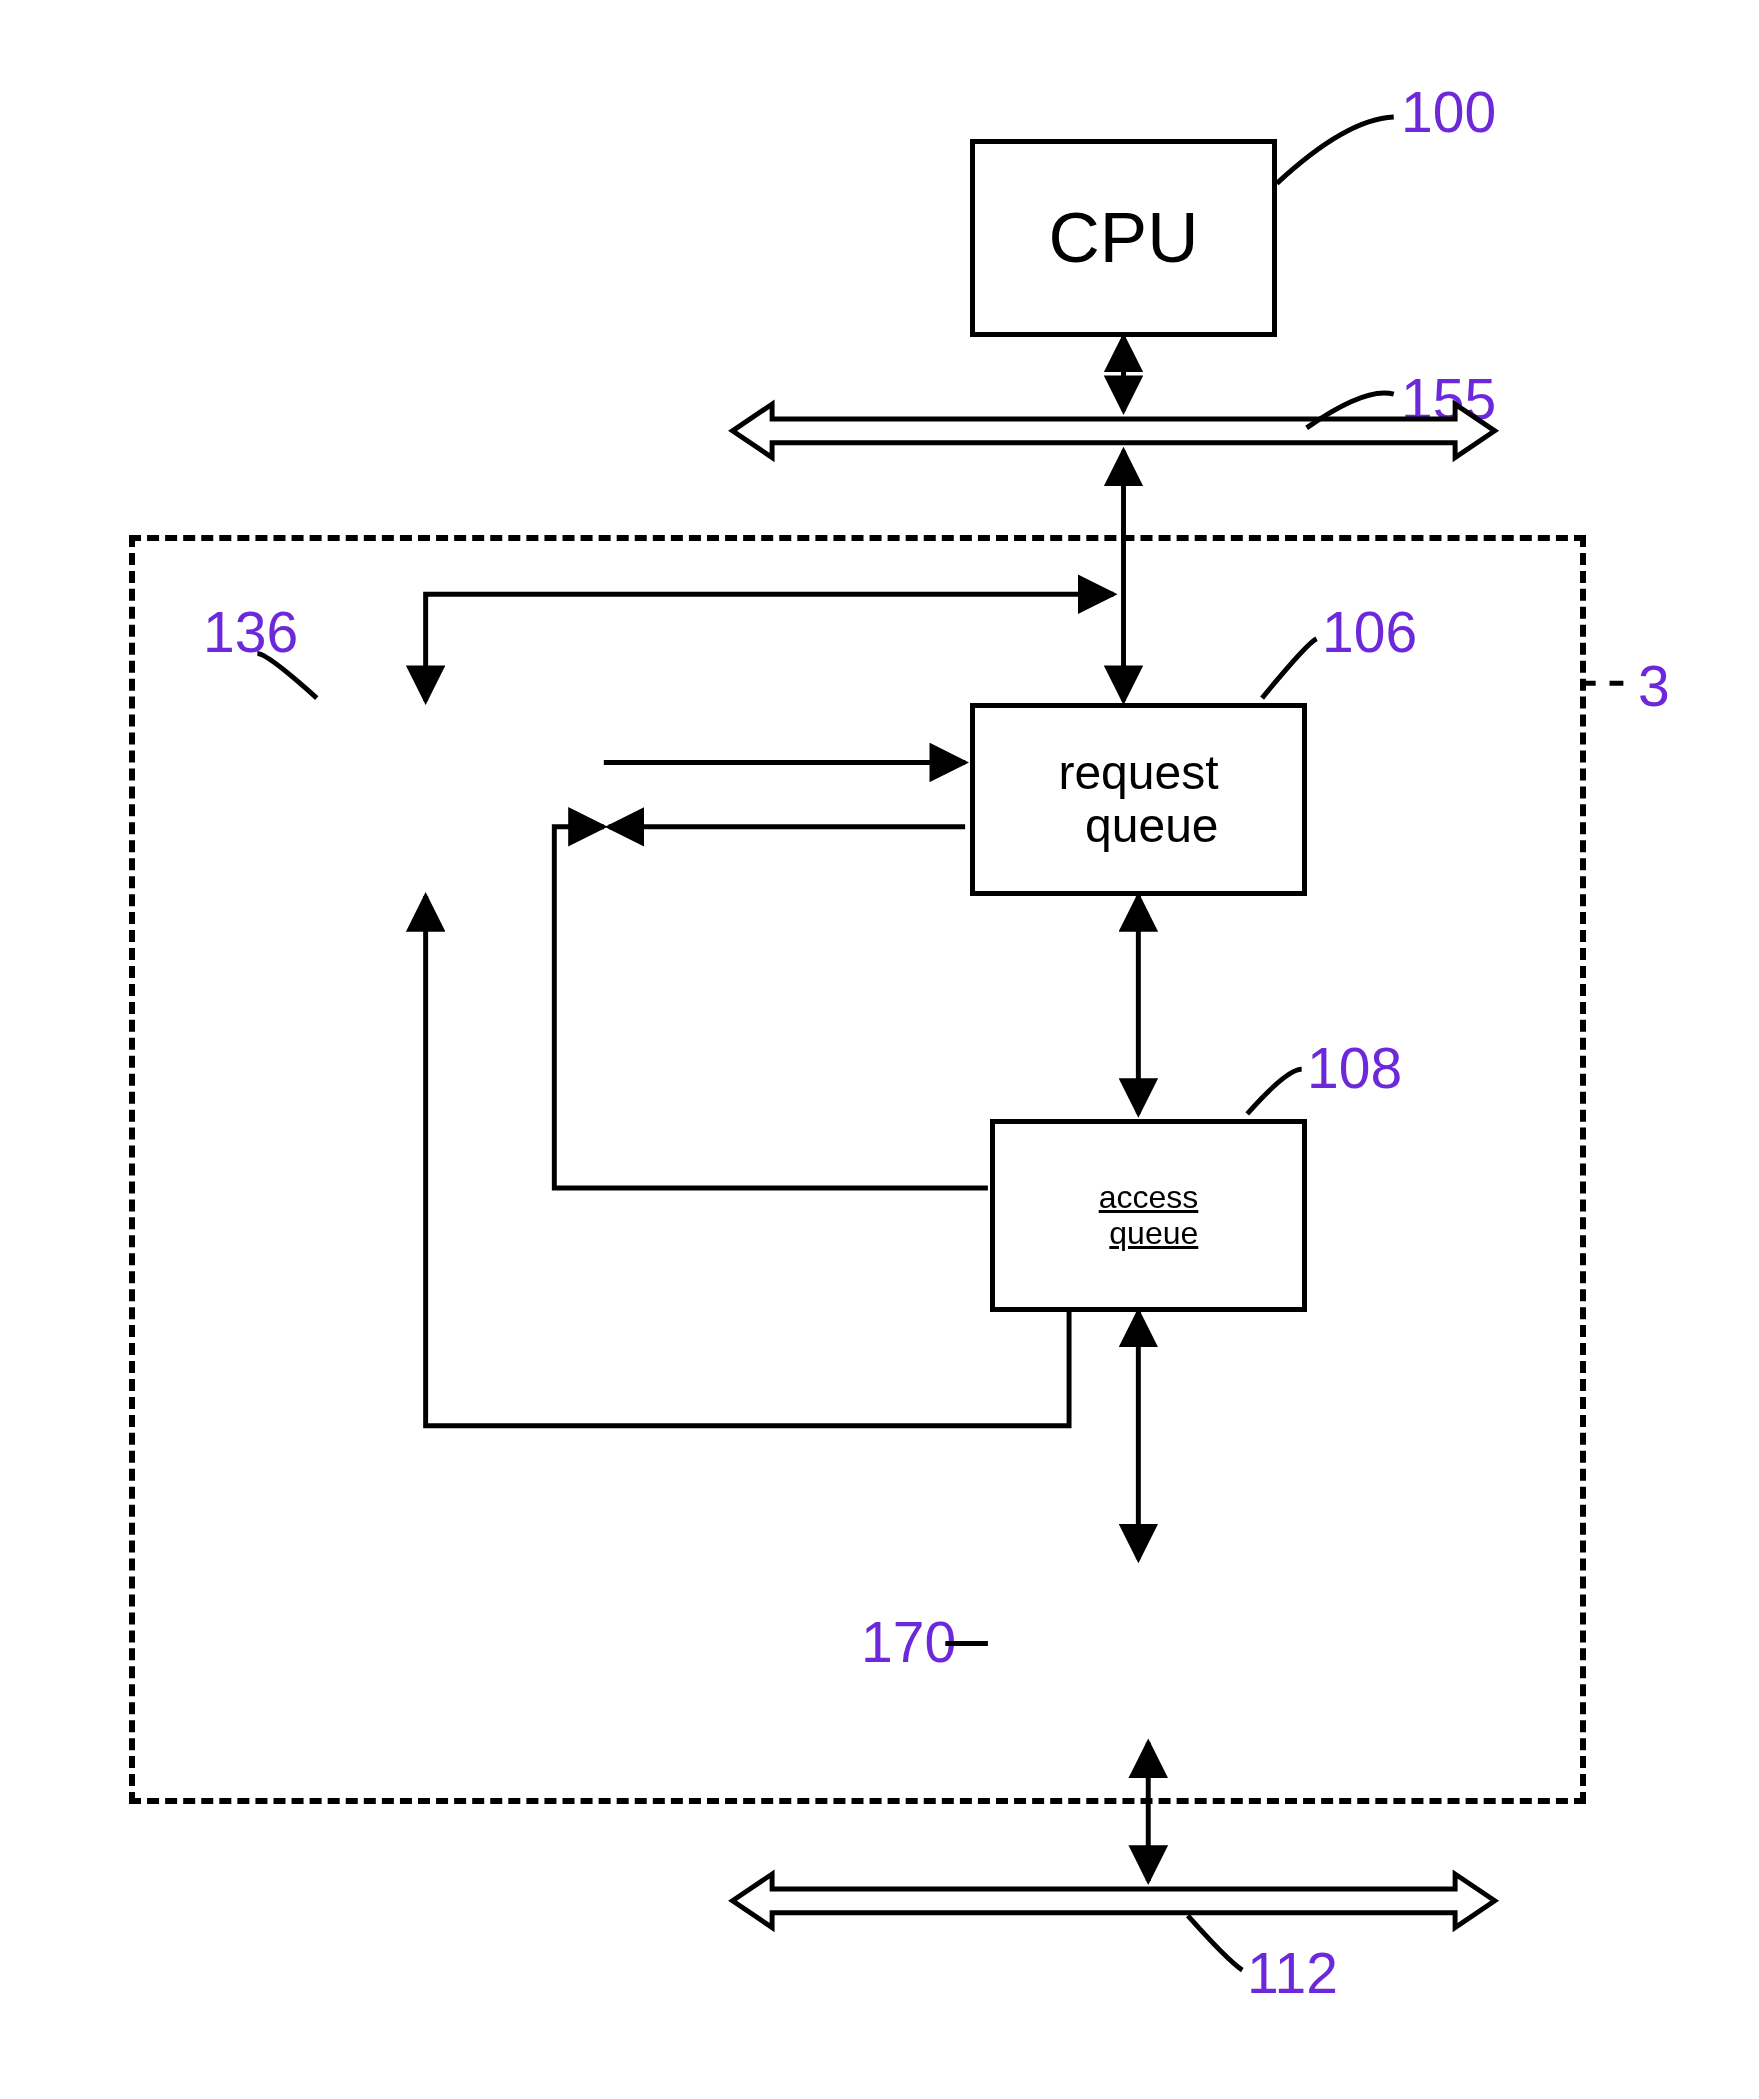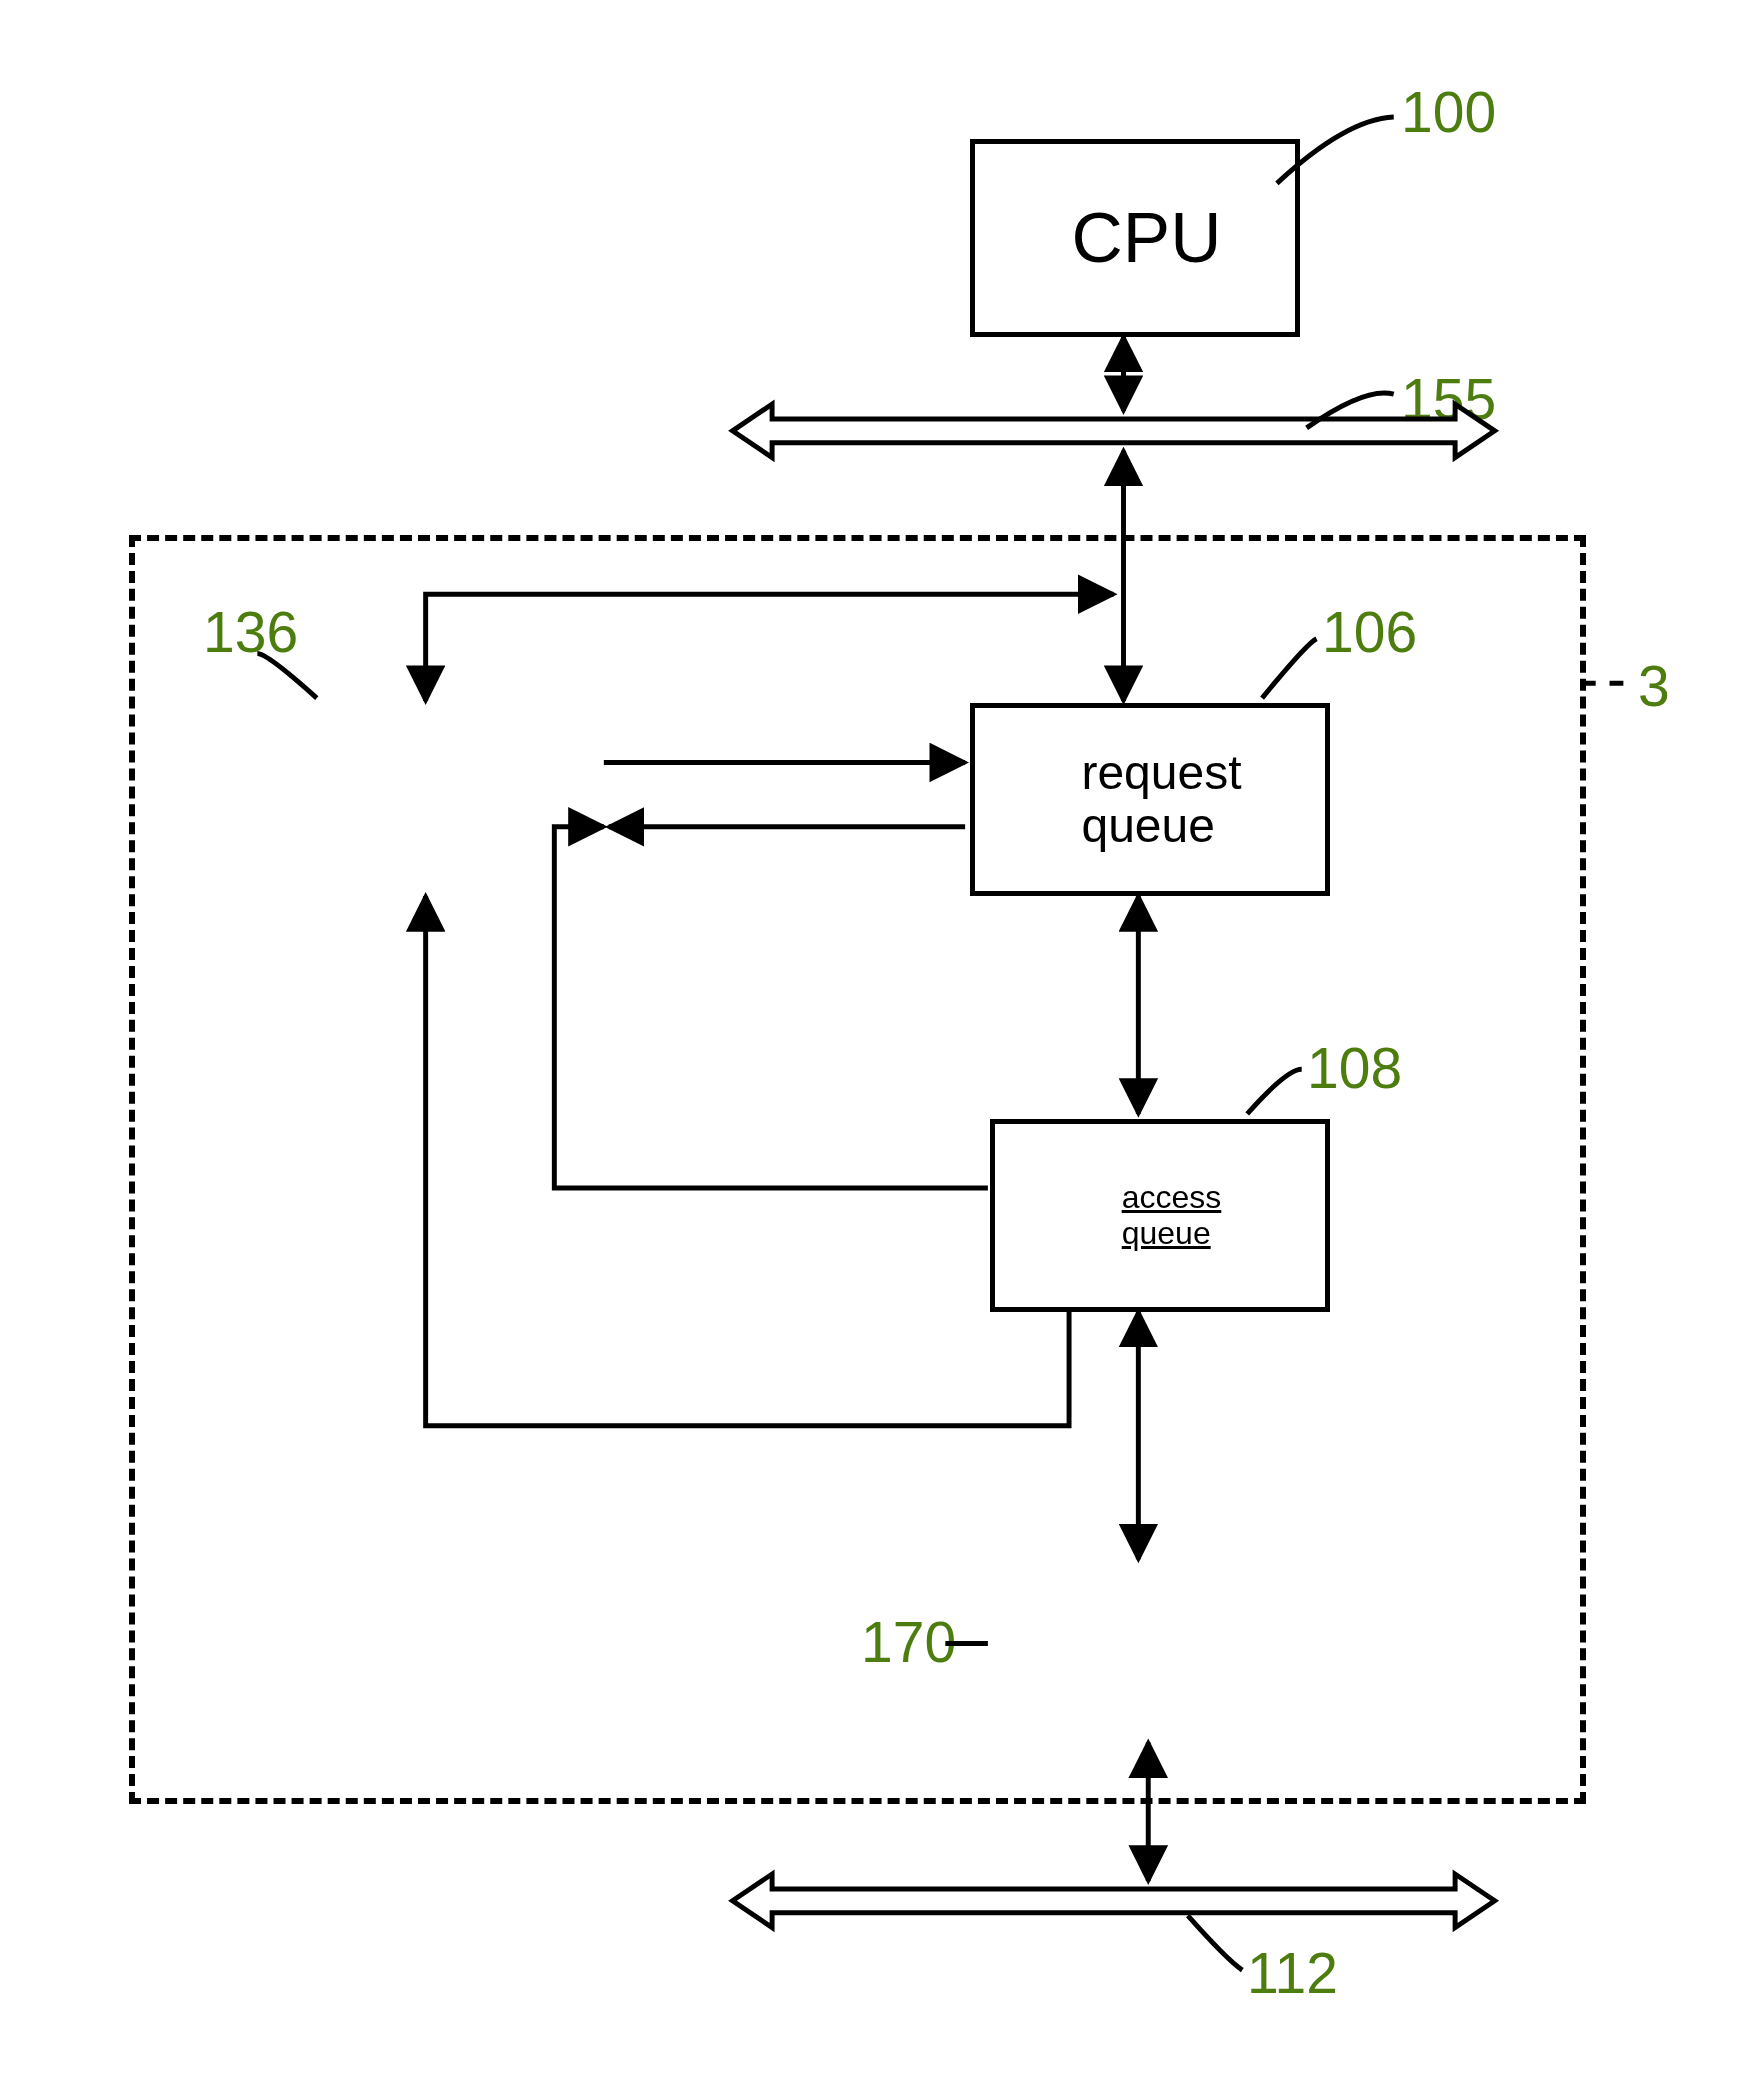--- a/index.html
+++ b/index.html
@@ -13,33 +13,32 @@
     width: 1759px;
     height: 2100px;
   }
   .box {
     position: absolute;
     border: 5px solid #000;
     background: #fff;
     display: flex;
     align-items: center;
     justify-content: center;
-    text-align: left;
+    text-align: right;
     line-height: 1.1;
-    padding-left: 23px;
   }
   .box span { display: block; }
   .dashed-container {
     position: absolute;
     border: 6px dashed #000;
   }
   .label {
     position: absolute;
     font-size: 57px;
-    color: #4d7c0f;
+    color: #6d28d9;
   }
   svg.overlay {
     position: absolute;
     left: 0; top: 0;
     width: 1759px;
     height: 2100px;
     pointer-events: none;
   }
 </style>
 </head>

